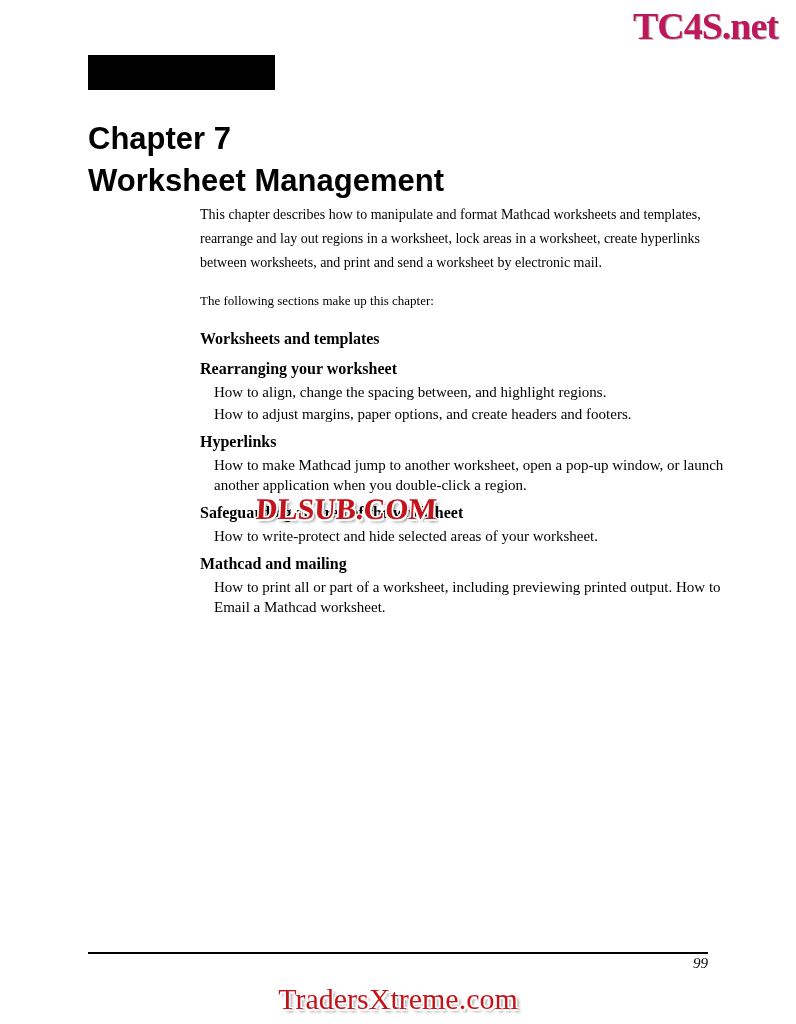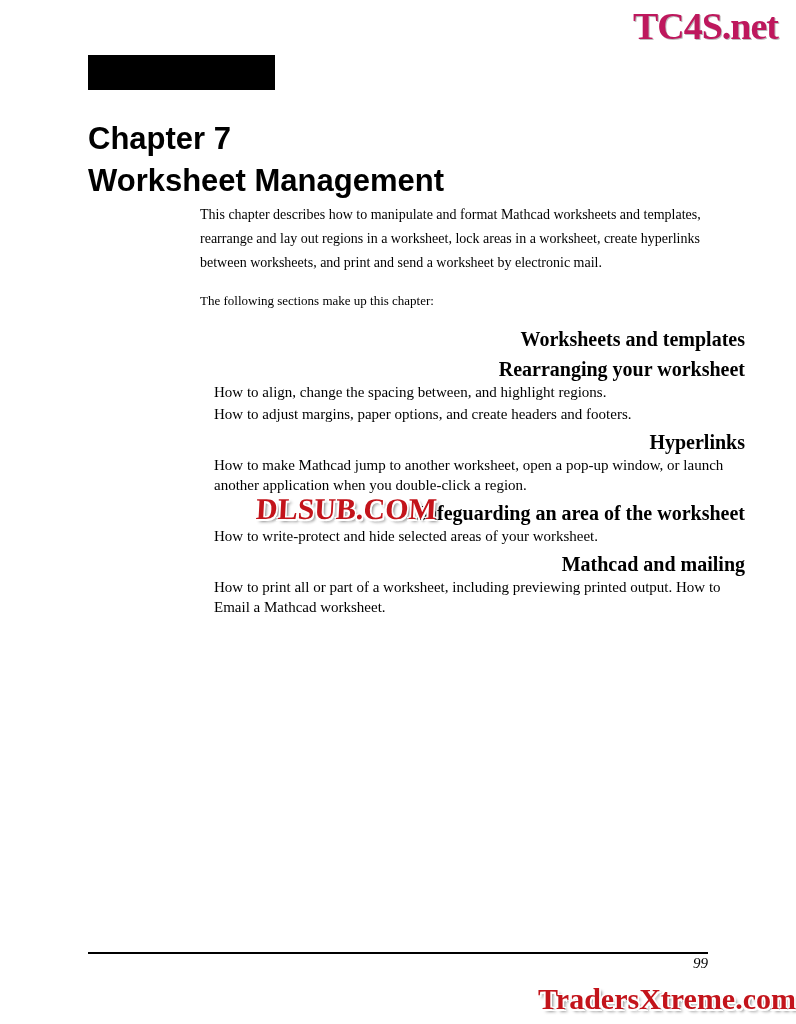--- a/index.html
+++ b/index.html
@@ -81,25 +81,24 @@
   .lead-para {
     font-size: 13px;
     line-height: 24px;
     margin: 0 0 14px 0;
   }
 
   .section {
     margin: 0 0 2px 0;
   }
   .section-head {
-    font-size: 20px;
+    font-size: 16px;
     font-weight: bold;
     line-height: 24px;
     margin: 6px 0 1px 0;
-    text-align: right;
   }
   .section-desc {
     font-size: 15px;
     line-height: 20px;
     margin: 0 0 2px 14px;
   }
 
   
   .footer-rule {
     position: absolute;
@@ -137,23 +136,23 @@
       0 0 2px #ffffff,
       3px 3px 3px rgba(0,0,0,0.45);
     transform: skewX(-3deg);
   }
 
   .wm-bottom {
     position: absolute;
     left: 0;
     right: 0;
     bottom: 8px;
-    text-align: right;
-    font-family: "Liberation Serif", serif;
-    font-weight: bold;
+    text-align: center;
+    font-family: "Liberation Serif", serif;
+    font-weight: normal;
     font-size: 30px;
     color: #c3141b;
     text-shadow:
       -1.5px -1.5px 0 #ffffff,
       1.5px -1.5px 0 #ffffff,
       -1.5px 1.5px 0 #ffffff,
       1.5px 1.5px 0 #ffffff,
       3px 3px 3px rgba(0,0,0,0.4);
   }
 </style>

